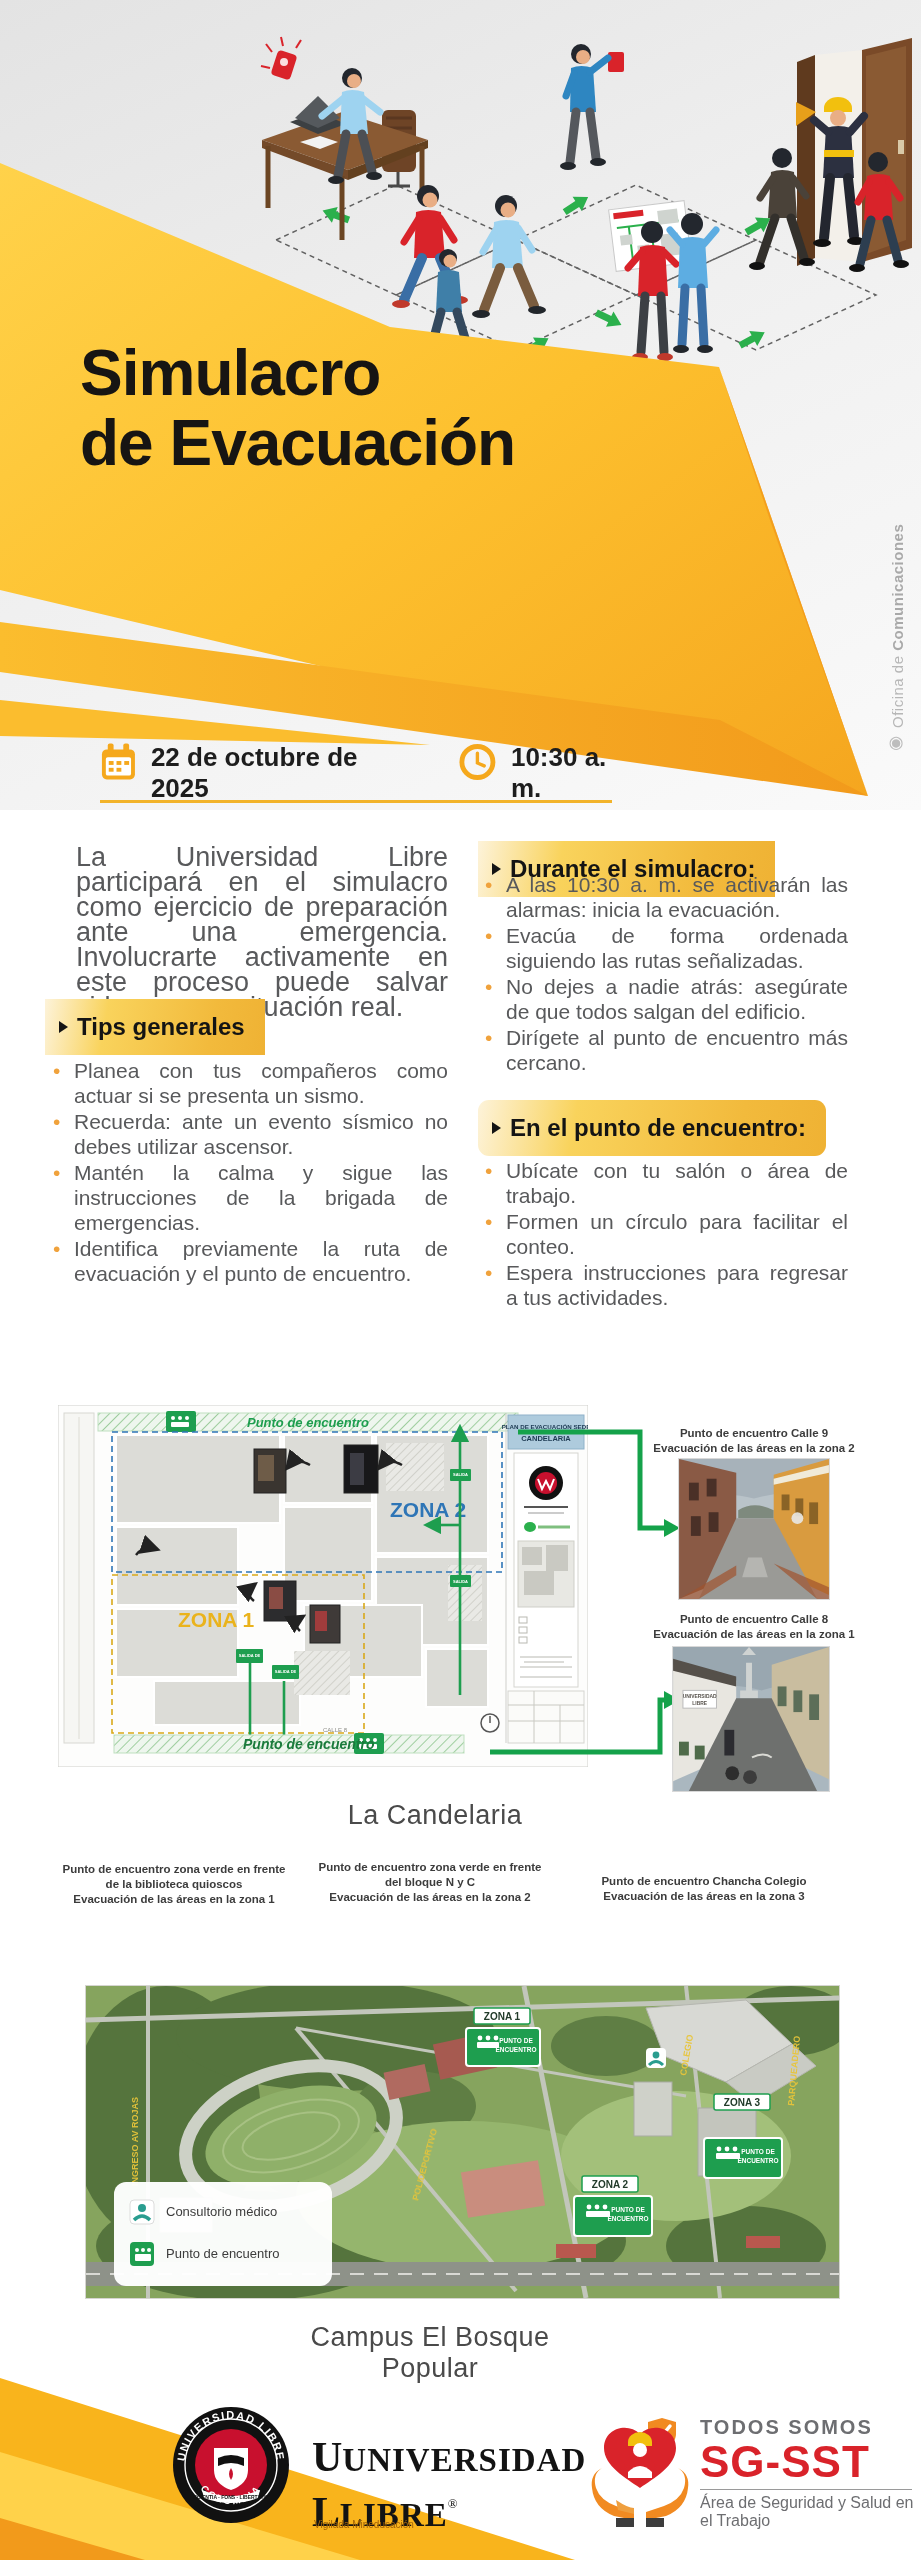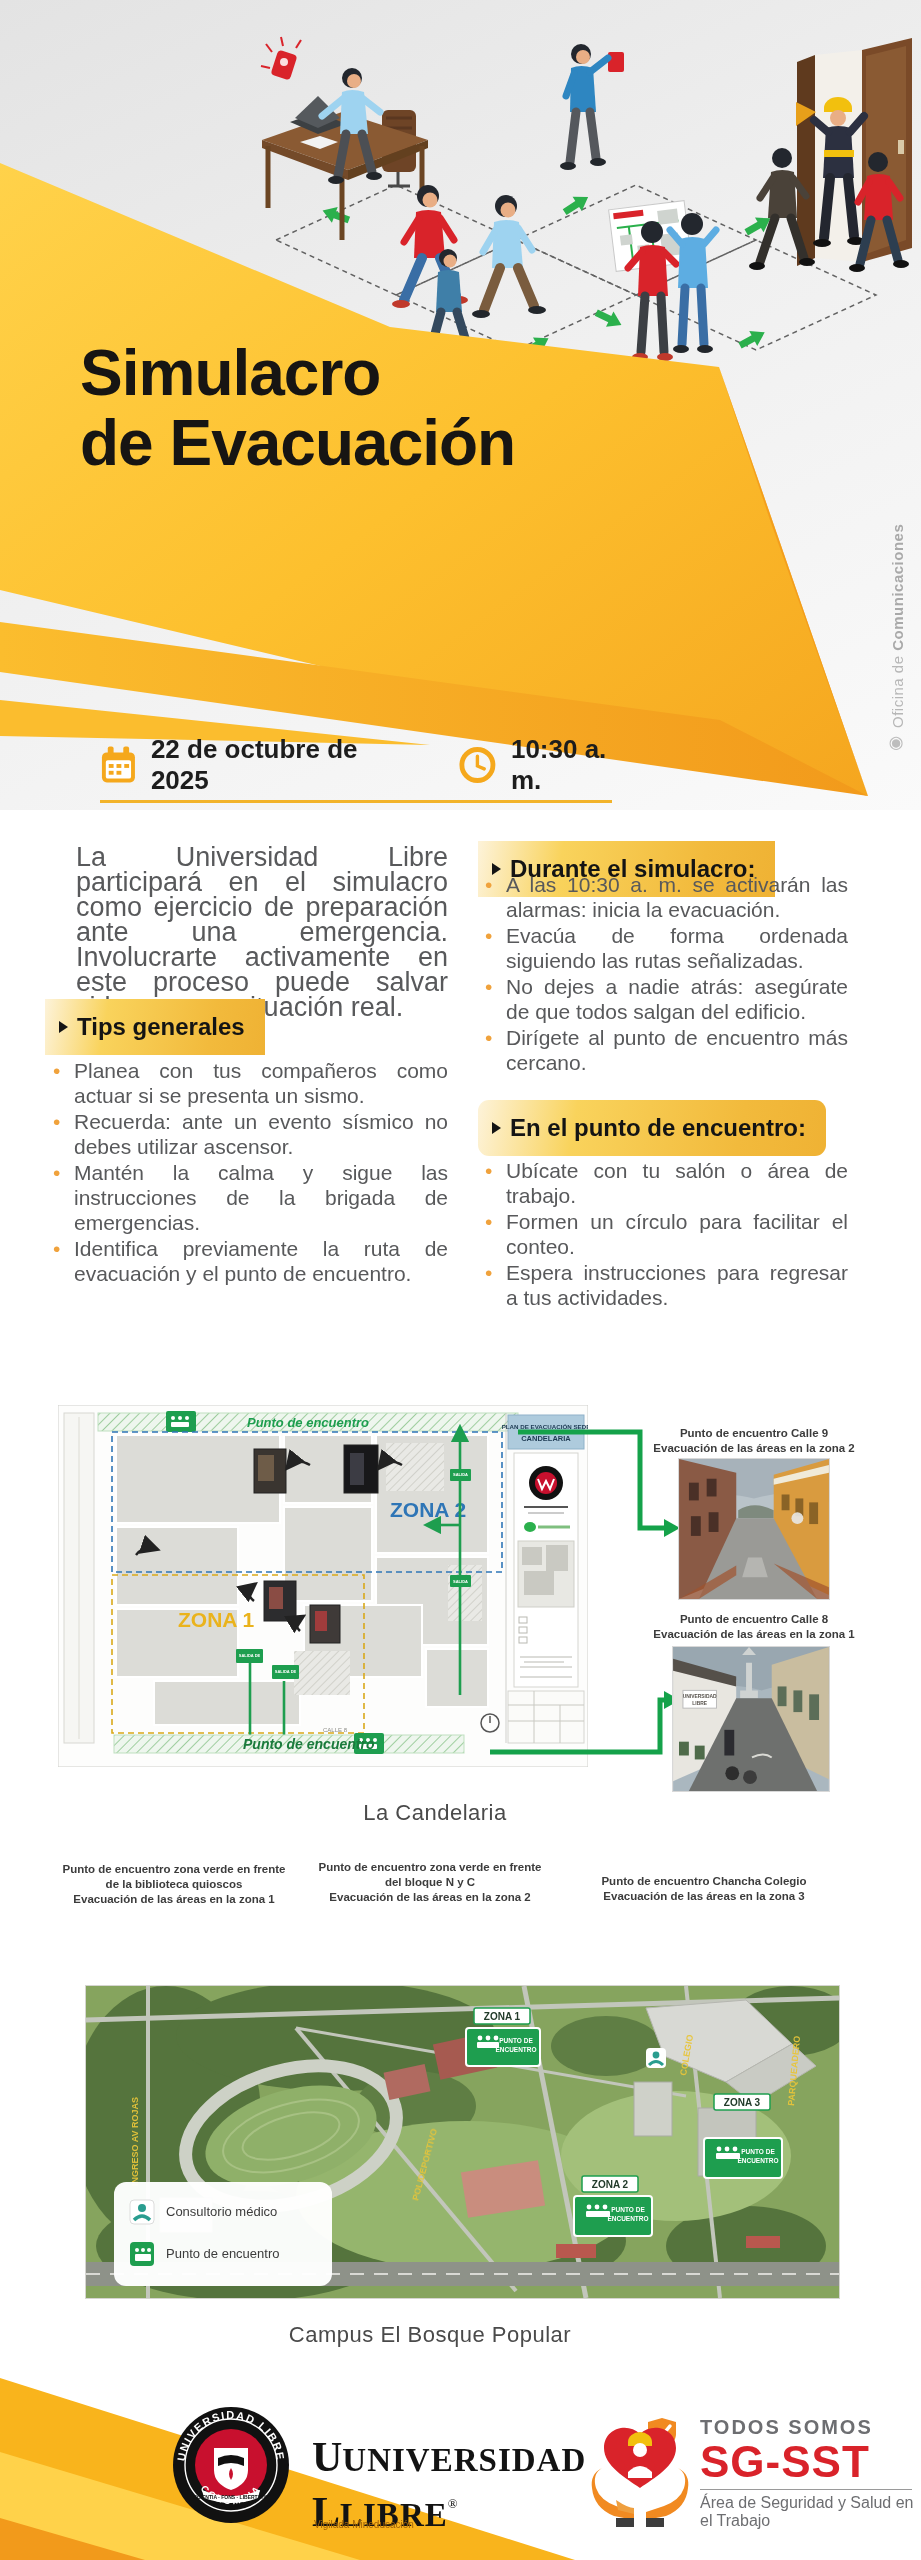--- a/index.html
+++ b/index.html
@@ -12,40 +12,40 @@
   #hero svg{position:absolute;left:0;top:0;}
   #title{left:80px;top:338px;line-height:70px;color:#171513;letter-spacing:-1px;z-index:5;}
   .t-bold{font-size:64px;font-weight:800;}
   .t-light{font-size:60px;font-weight:400;letter-spacing:0;}
   .t-num{font-size:62px;font-weight:800;}
   #watermark{right:14px;top:425px;height:330px;writing-mode:vertical-rl;transform:rotate(180deg);
              color:#b7b7b7;font-size:15px;letter-spacing:.5px;display:flex;align-items:center;gap:6px;z-index:6;}
   #watermark b{color:#a9a9a9;}
   #watermark .cam{font-size:17px;color:#bdbdbd;}
   
-  #schedule{left:100px;top:742px;width:540px;height:46px;display:flex;align-items:center;gap:14px;z-index:7;}
+  #schedule{left:100px;top:742px;width:540px;height:46px;display:flex;align-items:flex-start;gap:14px;z-index:7;}
   .sch-text{font-size:26px;font-weight:700;color:#1d1d1d;}
   #sch-line{left:100px;top:800px;width:512px;height:3px;background:#f2b32a;z-index:7;}
   
   .body-text{font-size:27px;line-height:25px;color:#58595b;text-align:justify;}
   .hbar{display:inline-flex;align-items:center;height:56px;padding:0 20px 0 14px;
         background:linear-gradient(100deg,#fdf3da 0%,#f9d35c 28%,#f2ba3c 75%,#efb234 100%);
         font-size:24px;font-weight:800;color:#141414;white-space:nowrap;}
   .hbar .arr{width:0;height:0;border-left:9px solid #141414;border-top:6px solid transparent;
              border-bottom:6px solid transparent;margin-right:9px;}
   ul.blist{list-style:none;margin:0;padding:0;font-size:21px;line-height:25px;color:#58595b;text-align:justify;}
   ul.blist li{position:relative;padding-left:24px;margin:0 0 1px 0;}
   ul.blist li::before{content:"•";position:absolute;left:3px;top:0;color:#f0a23c;}
   
   #puntos-bar{left:50%;transform:translateX(-50%);top:1338px;height:44px;padding:0 34px;
         display:flex;align-items:center;background:linear-gradient(180deg,#fdf0cf 0%,#f7c94e 55%,#f2b63a 100%);
         font-size:24px;font-weight:800;color:#141414;}
   
   .photocap{font-size:11.5px;font-weight:700;color:#3c3c3c;text-align:center;line-height:15px;}
-  .bigcap{font-size:22px;color:#4a4a4a;text-align:center;letter-spacing:.5px;}
+  .bigcap{font-size:27px;color:#4a4a4a;text-align:center;letter-spacing:.5px;}
   .photo{position:absolute;border:1px solid #d8d8d8;box-sizing:border-box;}
   
   #ul-word{left:312px;top:2438px;font-family:"Liberation Serif",serif;color:#131313;line-height:38px;z-index:3;}
   #ul-word .big{font-size:42px;font-weight:700;}
   #ul-word .small{font-size:33px;font-weight:700;}
   #ul-reg{font-size:13px;vertical-align:18px;}
   #vigilada{left:314px;top:2519px;font-size:10px;color:#a16207;z-index:3;}
   #sst-text{left:700px;top:2416px;z-index:3;}
   #sst-text .l1{font-size:20px;color:#6d6e71;letter-spacing:2px;font-weight:600;}
   #sst-text .l2{font-size:44px;color:#d9232a;font-weight:800;line-height:46px;letter-spacing:1px;}

